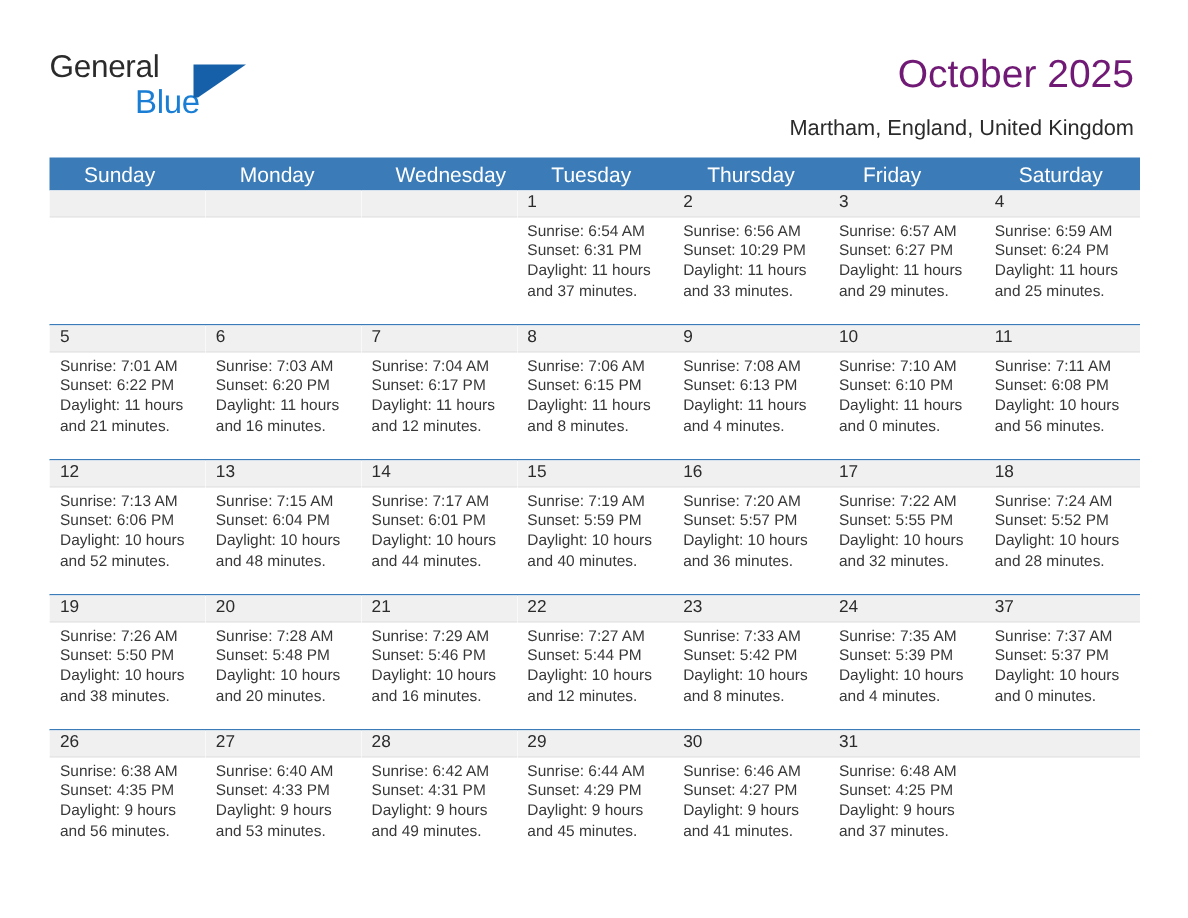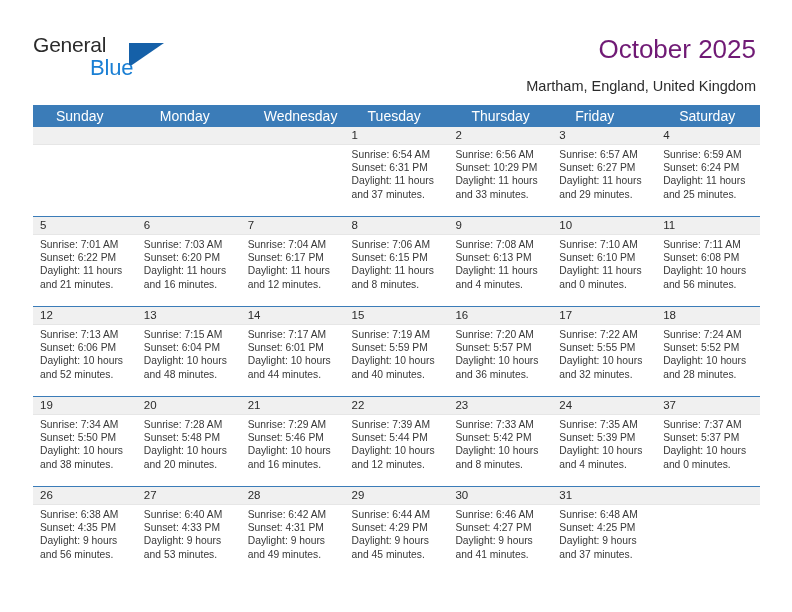--- a/index.html
+++ b/index.html
@@ -409,21 +409,21 @@
               <div class="line">and 28 minutes.</div>
             </div>
           </div>
         </div>
         <div class="week">
           <div class="cell">
             <div class="daynum-band">
               <span class="daynum">19</span>
             </div>
             <div class="info">
-              <div class="line">Sunrise: 7:34 AM</div>
+              <div class="line">Sunrise: 7:26 AM</div>
               <div class="line">Sunset: 5:50 PM</div>
               <div class="line">Daylight: 10 hours</div>
               <div class="line">and 38 minutes.</div>
             </div>
           </div>
           <div class="cell">
             <div class="daynum-band">
               <span class="daynum">20</span>
             </div>
             <div class="info">
@@ -442,21 +442,21 @@
               <div class="line">Sunset: 5:46 PM</div>
               <div class="line">Daylight: 10 hours</div>
               <div class="line">and 16 minutes.</div>
             </div>
           </div>
           <div class="cell">
             <div class="daynum-band">
               <span class="daynum">22</span>
             </div>
             <div class="info">
-              <div class="line">Sunrise: 7:39 AM</div>
+              <div class="line">Sunrise: 7:27 AM</div>
               <div class="line">Sunset: 5:44 PM</div>
               <div class="line">Daylight: 10 hours</div>
               <div class="line">and 12 minutes.</div>
             </div>
           </div>
           <div class="cell">
             <div class="daynum-band">
               <span class="daynum">23</span>
             </div>
             <div class="info">

